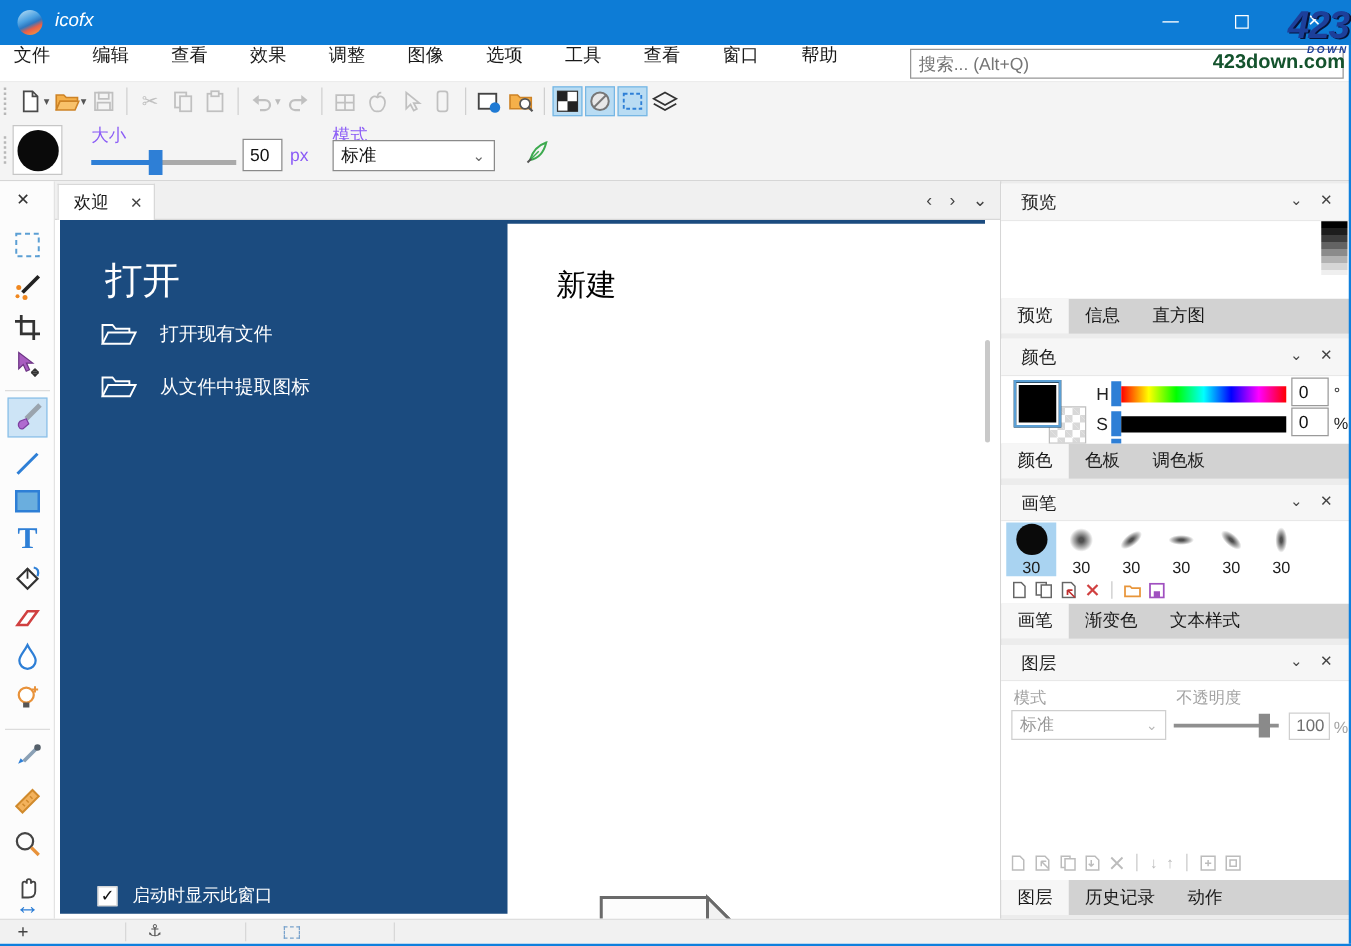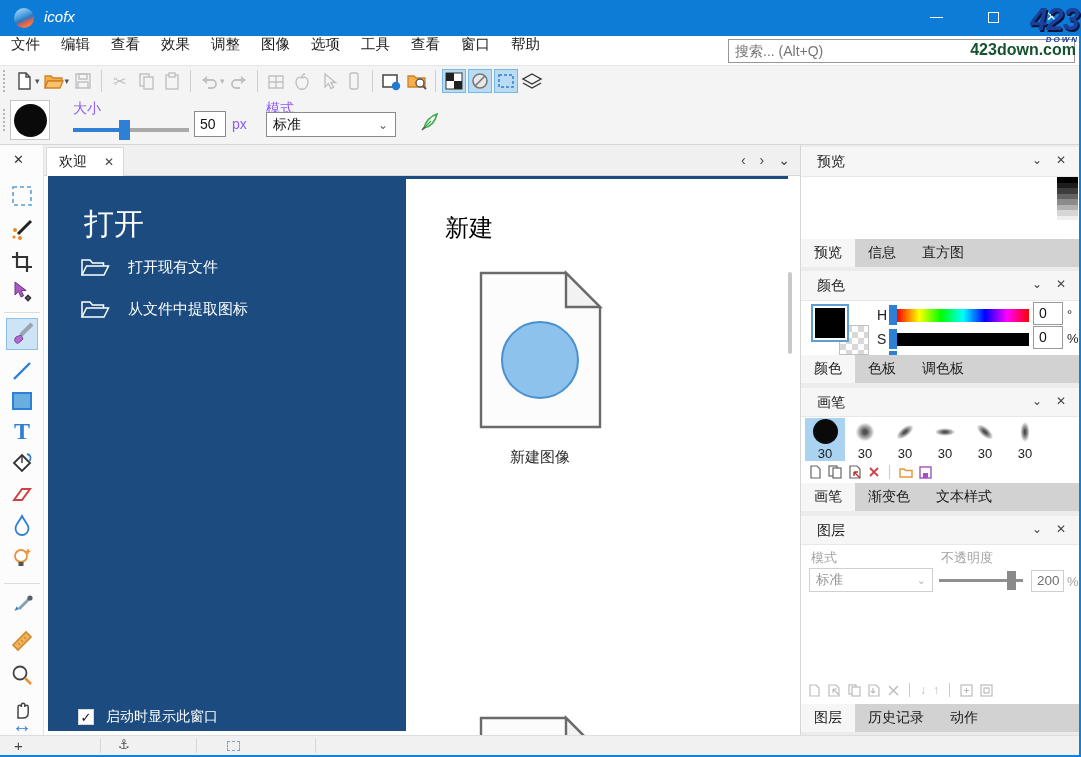--- a/index.html
+++ b/index.html
@@ -16,21 +16,21 @@
   .btn-min { left:930px; top:9px; }
   .btn-max { left:988px; top:12px; width:11px; height:11px; border:1px solid #fff; }
   .btn-close { left:1046px; top:9px; z-index:1; }
   .logo423 { right:2px; top:4px; z-index:5; text-align:right; line-height:1; }
   .logo423 .num { font-size:31px; font-weight:900; color:#1c3f9a; text-shadow:1.5px 1.5px 0 #06133a; letter-spacing:-1px; }
   .logo423 .word { font-size:8px; font-weight:900; color:#1c3f9a; letter-spacing:2px; margin-top:1px; }
   .site423 { right:5px; top:41px; z-index:6; font-size:16px; font-weight:700; color:#14532d; }
 
   
   .menubar { left:0; top:36px; width:1081px; height:30px; background:#fff; border-bottom:1px solid #e6e6e6; }
-  .menus { left:8px; top:0; height:16px; display:flex; align-items:center; gap:15px; }
+  .menus { left:8px; top:0; height:16px; display:flex; align-items:center; gap:28px; }
   .menu-item { font-size:14.5px; color:#1a1a1a; padding:2px 3px; }
   .searchbox { left:728px; top:3px; width:347px; height:24px; border:1px solid #979797; background:#fff;
     font-size:14px; color:#555; padding-left:6px; font-family:inherit; }
 
   
   .toolbar1 { left:0; top:66px; width:1081px; height:30px; background:#f4f4f4; display:flex; align-items:center; }
   .grip { width:2px; height:22px; border-left:2px dotted #b7b7b7; margin:0 6px 0 3px; }
   .tsep { width:1px; height:22px; background:#cfcfcf; margin:0 5px; }
   .tbtn { width:24px; height:24px; display:flex; align-items:center; justify-content:center; margin:0 1px; }
   .tbtn.on { background:#b9dcf3; border:1px solid #77b7e4; }
@@ -470,28 +470,20 @@
         <span class="txt">从文件中提取图标</span>
       </div>
       <div class="abs startup-row">
         <div class="cbx">✓</div>
         <span class="txt">启动时显示此窗口</span>
       </div>
     </div>
 
     <div class="abs new-heading">新建</div>
 
-    <div class="abs newcard card1">
-      <svg width="125" height="160" style="display:block;margin:0 auto">
-        <path d="M3,3 H88 L122,37 V157 H3 Z" fill="#fcfcfc" stroke="#6a6a6a" stroke-width="2.4"></path>
-        <path d="M88,3 V37 H122 Z" fill="#f2f2f2" stroke="#6a6a6a" stroke-width="2.4"></path>
-        <circle cx="62" cy="90" r="38" fill="#8cc2ec" stroke="#4a90d0" stroke-width="2"></circle>
-      </svg>
-      <div class="cap">新建图像</div>
-    </div>
 
 
     <div class="abs newcard card3">
       <svg width="125" height="160" style="display:block;margin:0 auto">
         <path d="M3,3 H88 L122,37 V157 H3 Z" fill="#fcfcfc" stroke="#6a6a6a" stroke-width="2.4"></path>
         <path d="M88,3 V37 H122 Z" fill="#f2f2f2" stroke="#6a6a6a" stroke-width="2.4"></path>
       </svg>
     </div>
 
     <div class="abs vscroll"></div>
@@ -620,21 +612,21 @@
       </div>
       <div class="pbody" style="height:159px">
         <span class="glbl" style="left:10px;top:4px">模式</span>
         <div class="gsel">
           <span class="val">标准</span>
           <span class="chev">⌄</span>
         </div>
         <span class="glbl" style="left:140px;top:4px">不透明度</span>
         <div class="gslider"></div>
         <div class="ghandle"></div>
-        <div class="gval">200</div>
+        <div class="gval">100</div>
         <span class="gunit">%</span>
         <div class="graybar" style="top:138px">
           <svg width="12" height="13">
               <path d="M1,1 h6 l3,3 v8 h-9 z" fill="none" stroke="#bcbcbc" stroke-width="1.2"></path>
             </svg>
           <svg width="13" height="13">
               <path d="M1,1 h7 l3,3 v8 h-10 z" fill="none" stroke="#bcbcbc" stroke-width="1.2"></path>
               <path d="M11,11 L5,5 M5,5 v4 M5,5 h4" stroke="#bcbcbc" stroke-width="1.2" fill="none"></path>
             </svg>
           <svg width="13" height="13">

